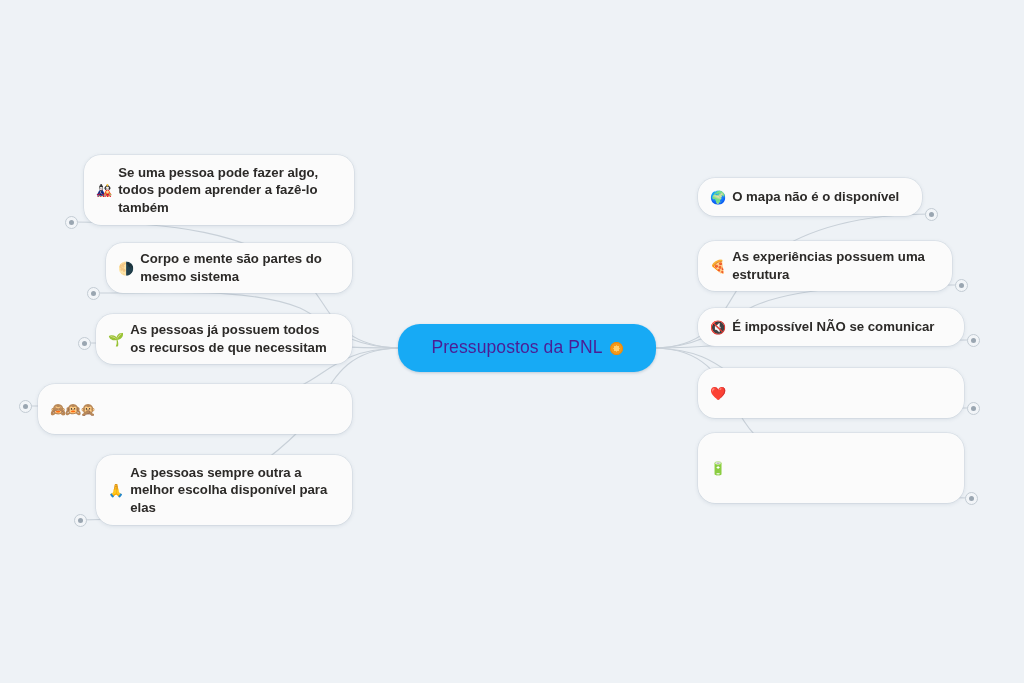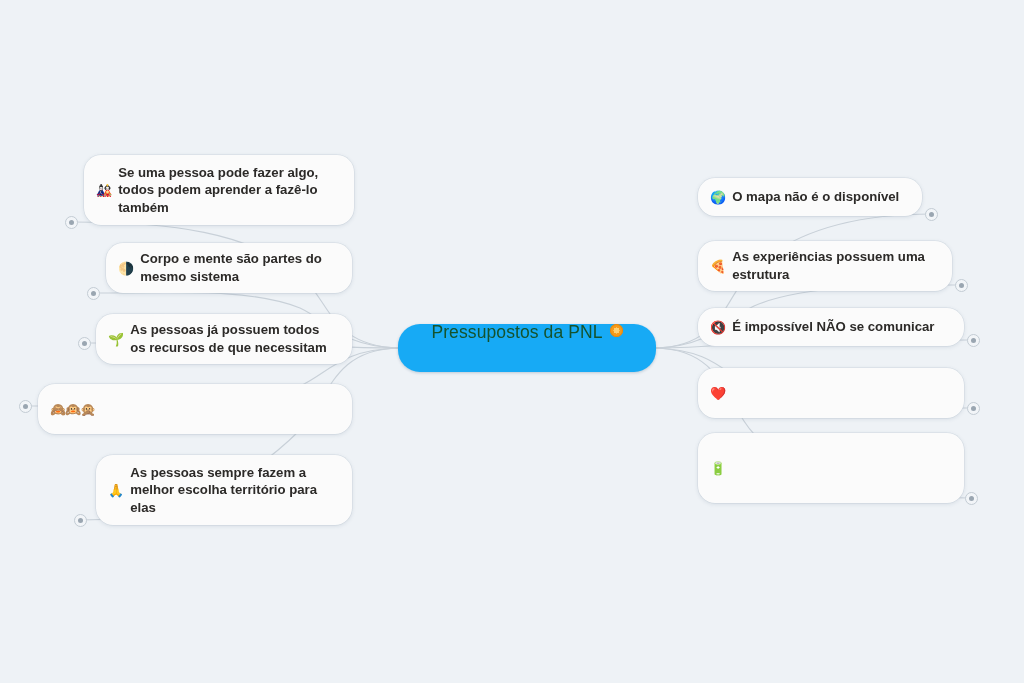--- a/index.html
+++ b/index.html
@@ -27,25 +27,25 @@
     top: 0;
     width: 1024px;
     height: 683px;
     pointer-events: none;
   }
 
   
   .root-node {
     position: absolute;
     display: flex;
-    align-items: flex-start;
+    align-items: center;
     justify-content: center;
     gap: 7px;
     background: #17aaf5;
-    color: #14532d;
+    color: #4c1d95;
     border-radius: 22px 22px 22px 22px;
     box-shadow: 0 1px 3px rgba(10,60,100,0.22);
     font-size: 17.5px;
     letter-spacing: .1px;
     white-space: nowrap;
     padding: 0 26px;
     box-sizing: border-box;
   }
   .root-label { line-height: 1; }
   .root-icon {
@@ -151,21 +151,21 @@
   </div>
   <div class="handle" style="left:78px; top:337px;"></div>
 
   <div class="node" style="left:38px; top:384px; width:314px; height:50px;">
     <span class="emoji">🙈🙉🙊</span>
   </div>
   <div class="handle" style="left:19px; top:400px;"></div>
 
   <div class="node" style="left:96px; top:455px; width:256px; height:70px;">
     <span class="emoji">🙏</span>
-    <span class="txt">As pessoas sempre fazem a melhor escolha território para elas</span>
+    <span class="txt">As pessoas sempre outra a melhor escolha disponível para elas</span>
   </div>
   <div class="handle" style="left:74px; top:514px;"></div>
 
   <div class="node" style="left:698px; top:178px; width:224px; height:38px;">
     <span class="emoji">🌍</span>
     <span class="txt">O mapa não é o disponível</span>
   </div>
   <div class="handle" style="left:925px; top:208px;"></div>
 
   <div class="node" style="left:698px; top:241px; width:254px; height:50px;">

